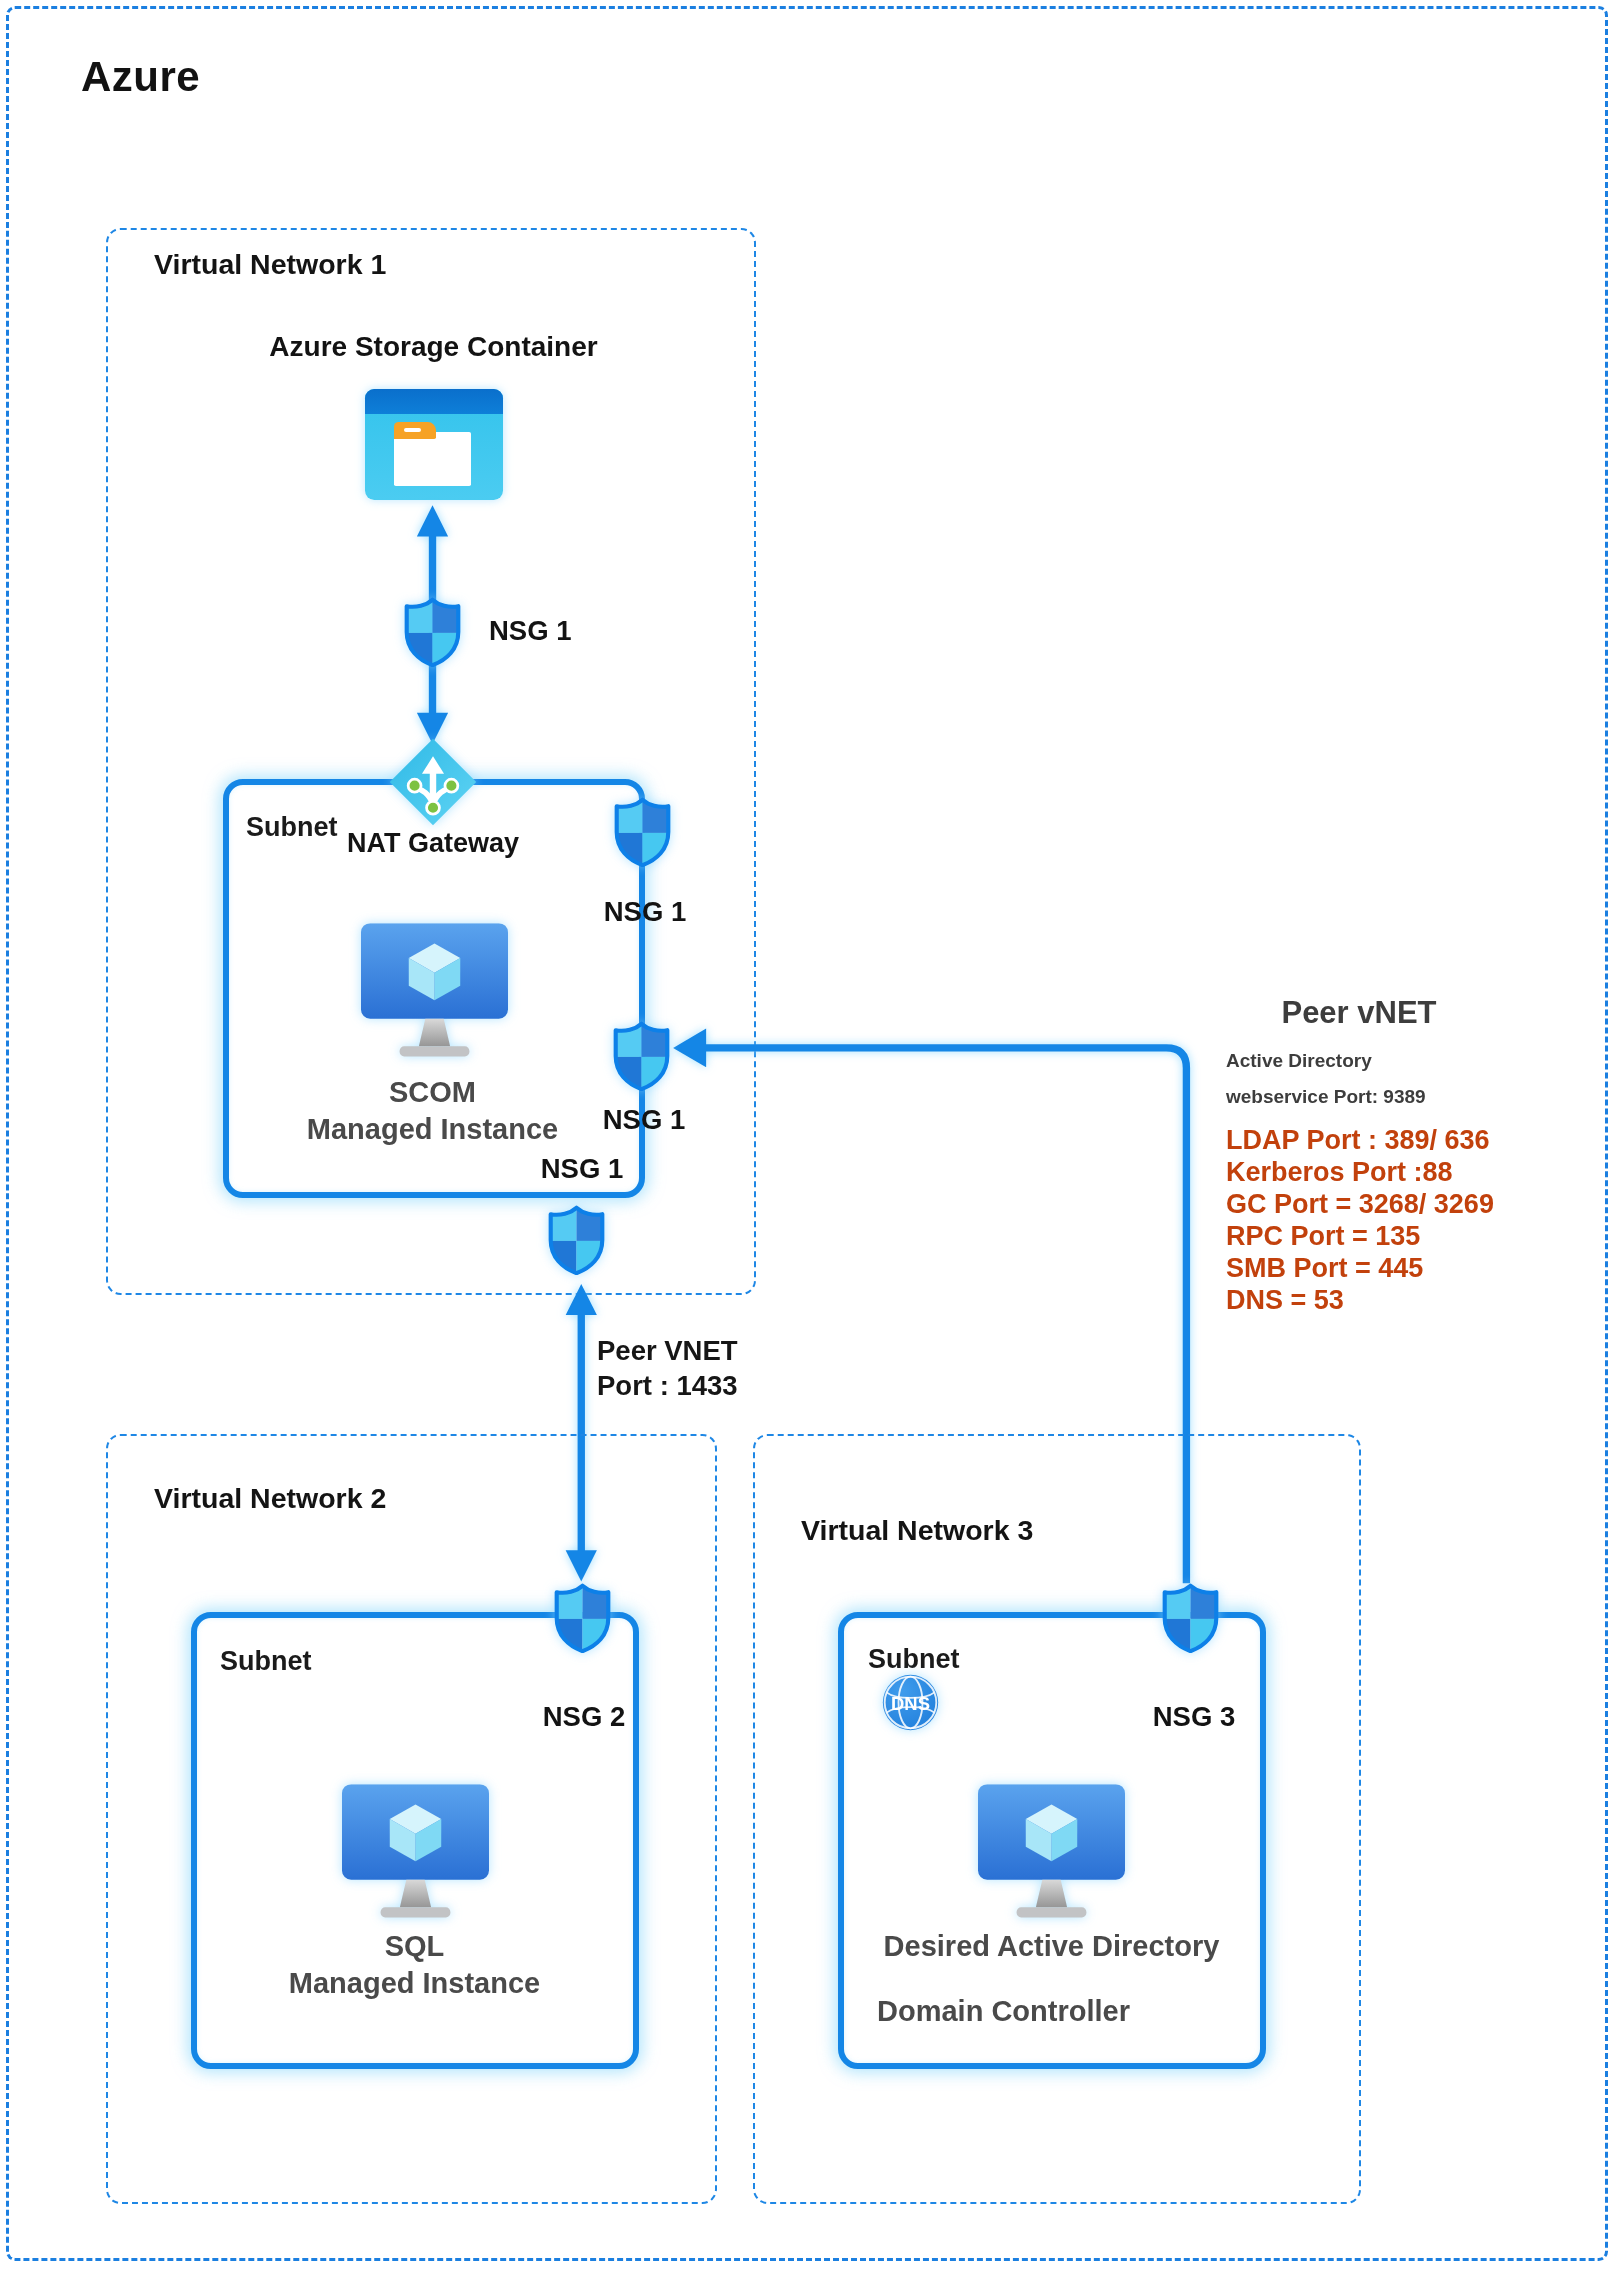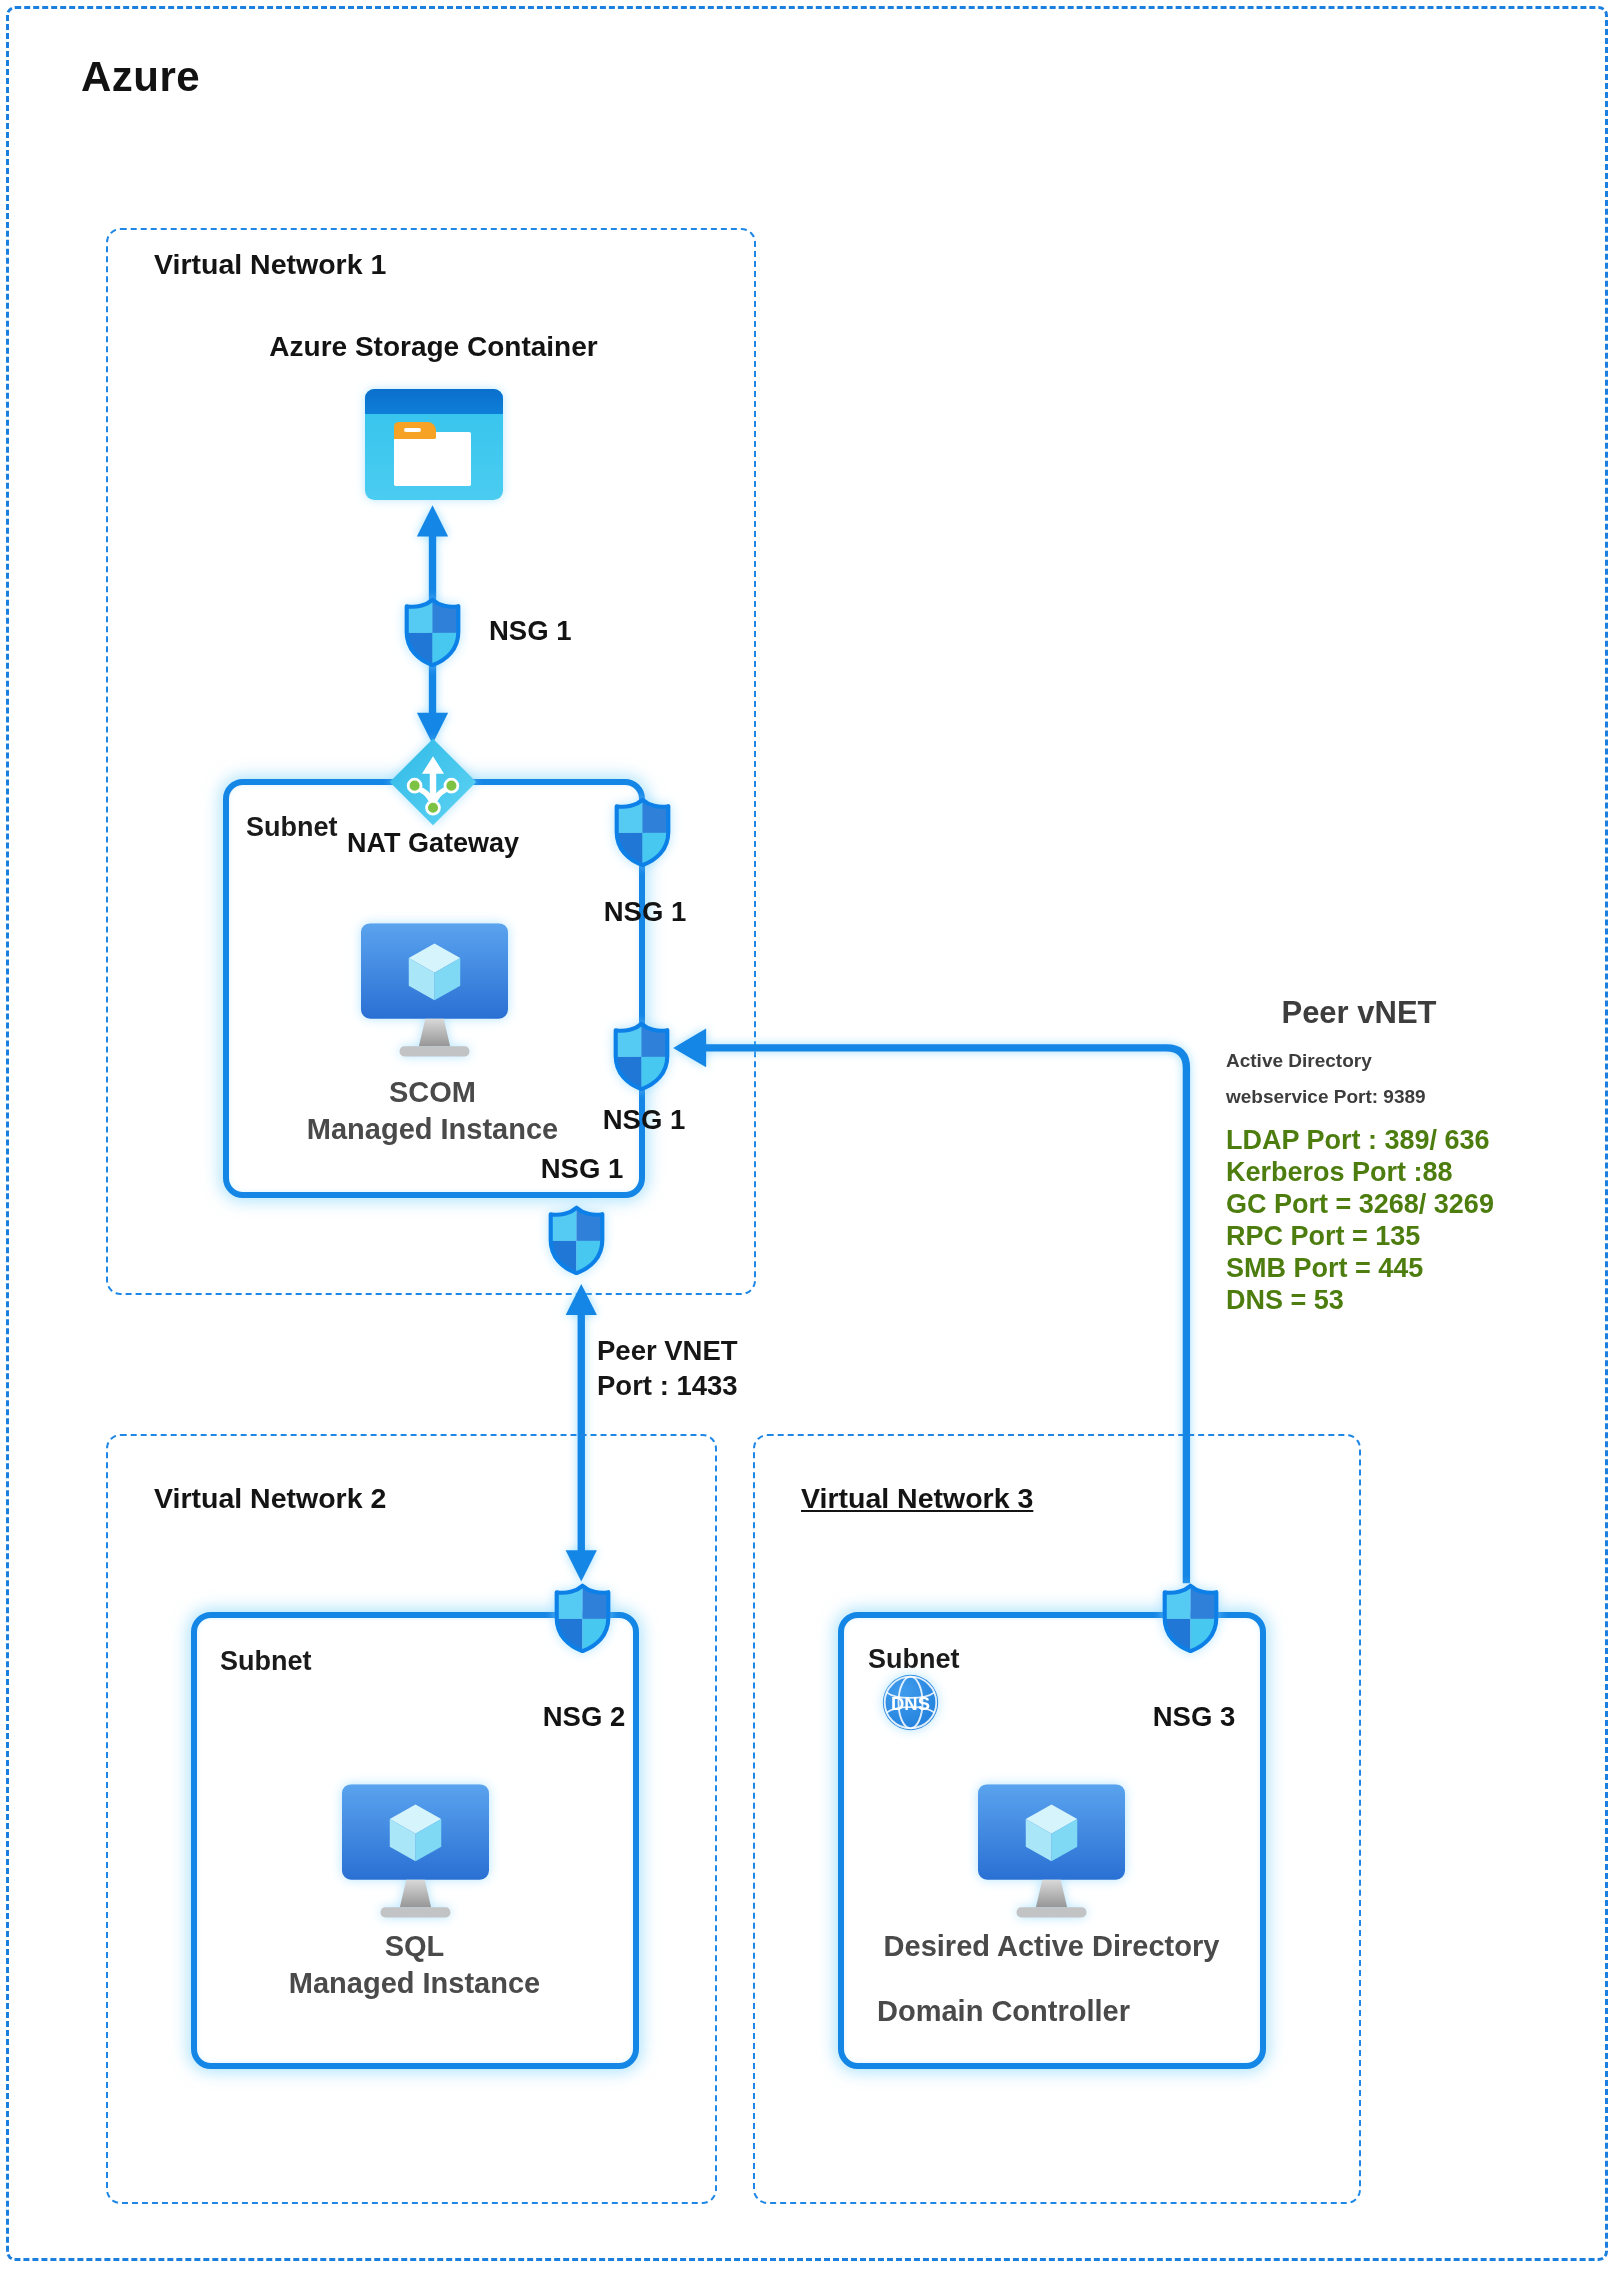--- a/index.html
+++ b/index.html
@@ -27,21 +27,21 @@
   
   .storage-icon{left:365px;top:389px;width:138px;height:111px;border-radius:9.2px;overflow:hidden;
                 background:linear-gradient(180deg,#33c3ec,#4bccf1);box-shadow:0 0 9.2px rgba(140,215,255,.6);}
   .storage-top{position:absolute;left:0;top:0;width:100%;height:25px;background:linear-gradient(180deg,#0a6fcc,#0e7fd8);}
   .storage-page{position:absolute;left:29px;top:43px;width:77px;height:54px;background:#ffffff;border-radius:1.8px;}
   .storage-tab{position:absolute;left:29px;top:33px;width:42px;height:16.5px;background:#f6a225;border-radius:4.6px 8.3px 1.8px 0;}
   .storage-tab-dash{position:absolute;left:10px;top:5.5px;width:16.5px;height:4.6px;background:#ffffff;border-radius:2.8px;}
   
   .peer-title{left:1226px;top:995px;width:266px;font-size:31px;font-weight:700;color:#3d3d3d;text-align:center;}
   .peer-sub{left:1226px;top:1043px;font-size:19px;font-weight:700;color:#3d3d3d;line-height:36px;}
-  .port-list{left:1226px;top:1124px;font-size:27px;font-weight:600;color:#4d7c0f;line-height:32px;}
+  .port-list{left:1226px;top:1124px;font-size:27px;font-weight:600;color:#c2410c;line-height:32px;}
   .peer-link-label{left:597px;top:1333px;font-size:27.5px;font-weight:600;color:#161616;line-height:35px;}
   svg.overlay{left:0;top:0;width:1618px;height:2273px;pointer-events:none;
               filter:drop-shadow(0 0 4.6px rgba(135,215,255,.8));}
   .icon{filter:drop-shadow(0 0 5.5px rgba(140,215,255,.65));}
 </style>
 </head>
 <body>
 
 <svg width="0" height="0" style="position:absolute">
   <defs>
@@ -186,21 +186,21 @@
     <use href="#sym-shield"></use>
   </svg>
 <div class="abs small-label center" style="left:529px;top:1701px;width:110px;">NSG 2</div>
 <svg class="abs icon" style="left:342px;top:1784px;width:147px;height:140px;" viewBox="0 0 160 152" width="147" height="140">
     <use href="#sym-monitor"></use>
   </svg>
 <div class="abs vm-name center" style="left:231px;top:1928px;width:367px;">SQL</div>
 <div class="abs vm-name center" style="left:231px;top:1965px;width:367px;">Managed Instance</div>
 
 <div class="abs vnet vnet3"></div>
-<div class="abs vnet-label" style="left:801px;top:1482px;text-decoration:underline;">Virtual Network 3</div>
+<div class="abs vnet-label" style="left:801px;top:1514px;">Virtual Network 3</div>
 <div class="abs subnet subnet3"></div>
 <div class="abs subnet-label" style="left:868px;top:1644px;">Subnet</div>
 
 <svg class="abs icon" style="left:881px;top:1673px;width:59px;height:59px;" viewBox="0 0 64 64">
   <circle cx="32" cy="32" r="30" fill="url(#gradDns)"></circle>
   <g stroke="rgba(255,255,255,.85)" stroke-width="2" fill="none">
     <circle cx="32" cy="32" r="28"></circle>
     <ellipse cx="32" cy="32" rx="13" ry="28"></ellipse>
     <path d="M6 21 C16 29 48 29 58 21"></path>
     <path d="M6 43 C16 35 48 35 58 43"></path>

